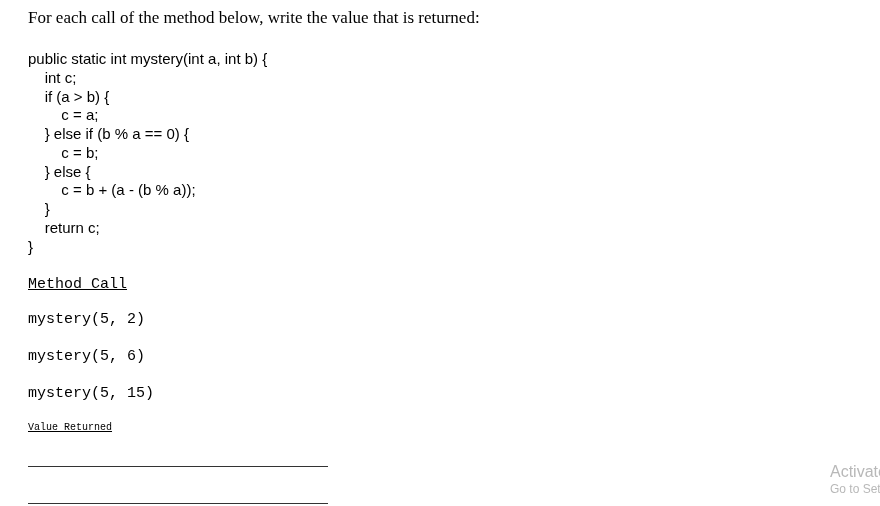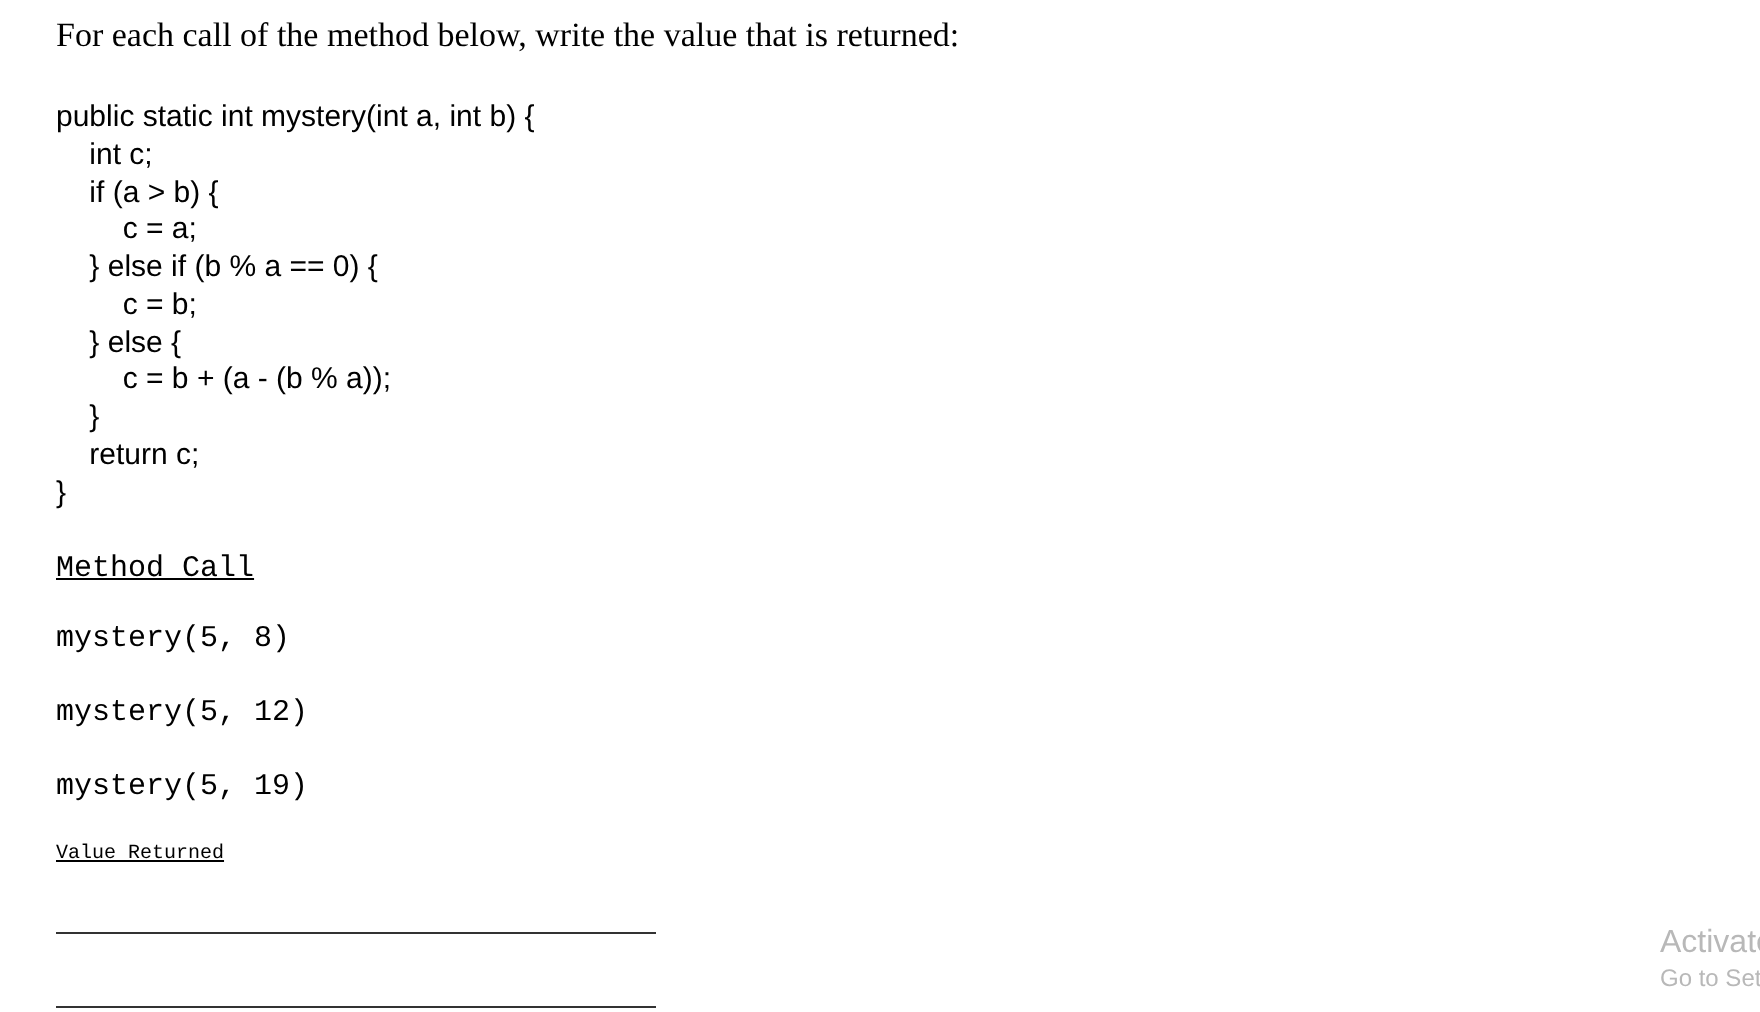--- a/index.html
+++ b/index.html
@@ -95,27 +95,27 @@
     } else {
         c = b + (a - (b % a));
     }
     return c;
 }</div>
 
 <div class="columns">
   <div class="col-left">
     <span class="header-label">Method Call</span>
     <div class="call-row">
-        <span>mystery(5, 8)</span>
+        <span>mystery(5, 2)</span>
       </div>
     <div class="call-row">
-        <span>mystery(5, 12)</span>
+        <span>mystery(5, 6)</span>
       </div>
     <div class="call-row">
-        <span>mystery(5, 19)</span>
+        <span>mystery(5, 15)</span>
       </div>
   </div>
   <div class="col-right">
     <span class="header-label">Value Returned</span>
     <div class="call-row">
         <span class="blank-line"></span>
       </div>
     <div class="call-row">
         <span class="blank-line"></span>
       </div>

